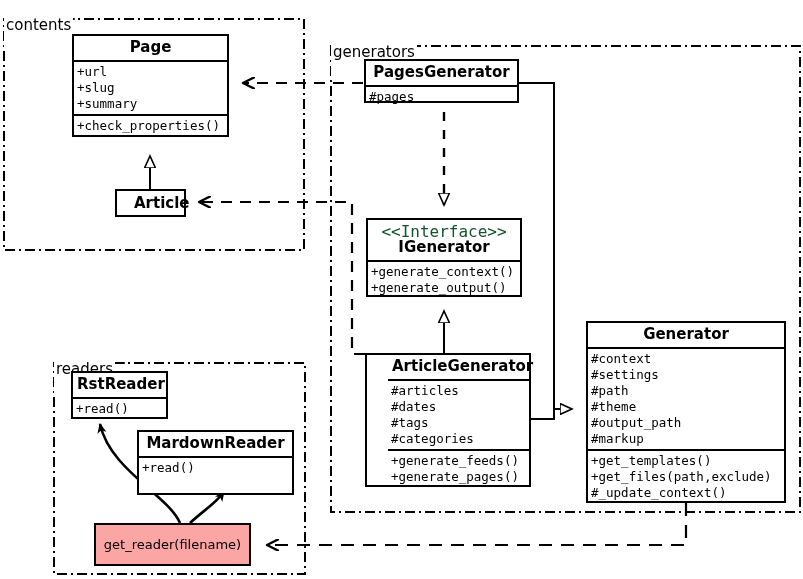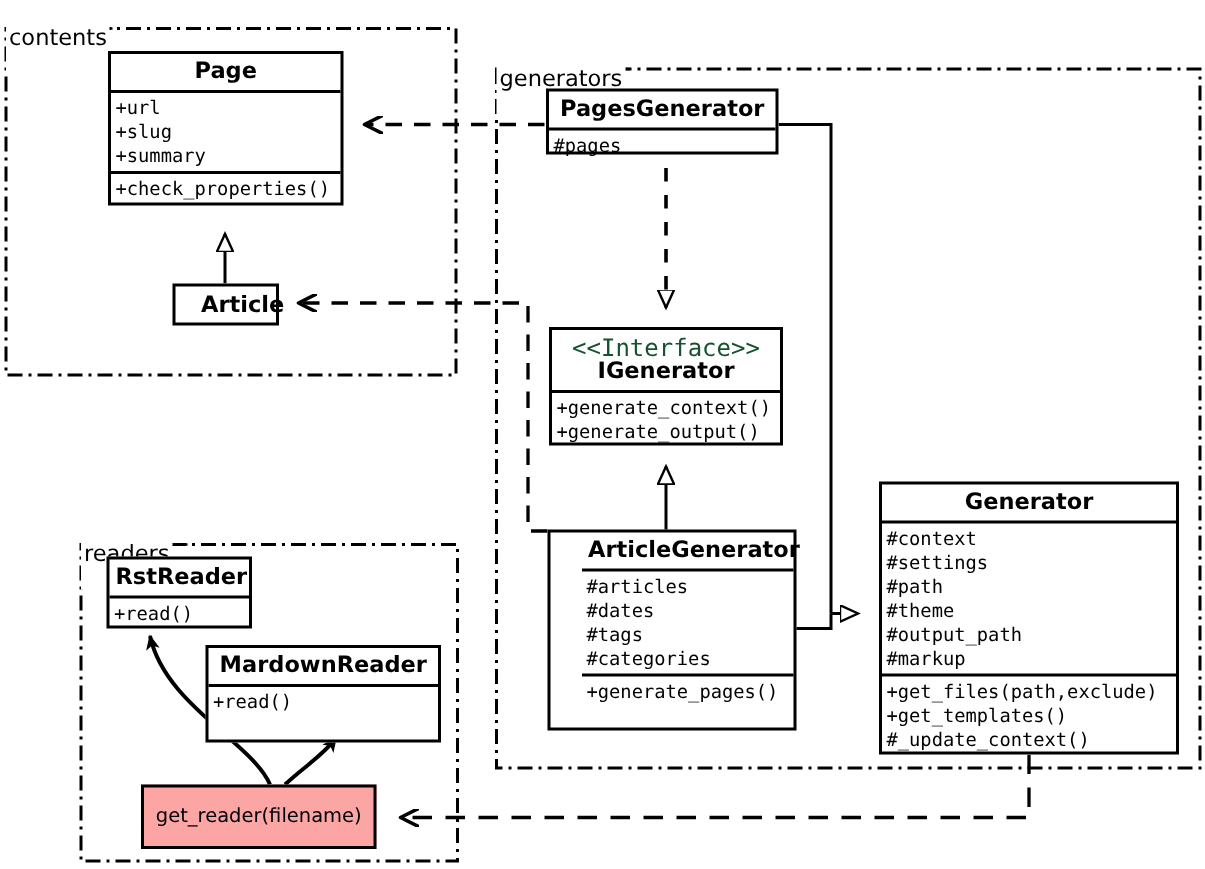--- a/index.html
+++ b/index.html
@@ -193,37 +193,38 @@
 
   <div class="uml" style="left:365px; top:353px; width:166px; height:134px;padding-left:21px;">
     <div class="uml-title">ArticleGenerator</div>
     <div class="uml-sep uml-section">
       <div>#articles</div>
       <div>#dates</div>
       <div>#tags</div>
       <div>#categories</div>
     </div>
     <div class="uml-sep uml-section">
+      <div>+generate_feeds()</div>
       <div>+generate_pages()</div>
     </div>
   </div>
 
   <div class="uml" style="left:586px; top:321px; width:200px; height:182px;">
     <div class="uml-title">Generator</div>
     <div class="uml-sep uml-section">
       <div>#context</div>
       <div>#settings</div>
       <div>#path</div>
       <div>#theme</div>
       <div>#output_path</div>
       <div>#markup</div>
     </div>
     <div class="uml-sep uml-section">
+      <div>+get_templates()</div>
       <div>+get_files(path,exclude)</div>
-      <div>+get_templates()</div>
       <div>#_update_context()</div>
     </div>
   </div>
 
   <div class="uml" style="left:71px; top:371px; width:97px; height:48px;">
     <div class="uml-title">RstReader</div>
     <div class="uml-sep uml-section">
       <div>+read()</div>
     </div>
   </div>

